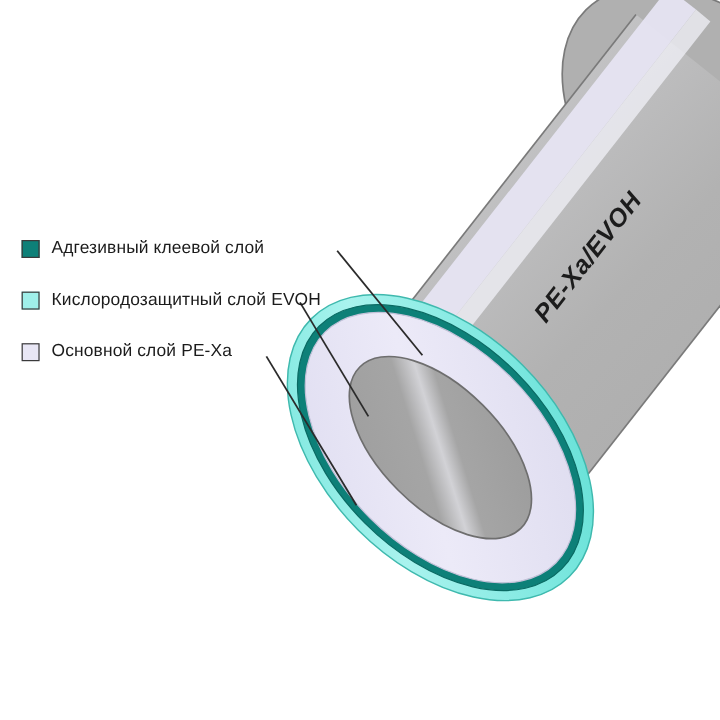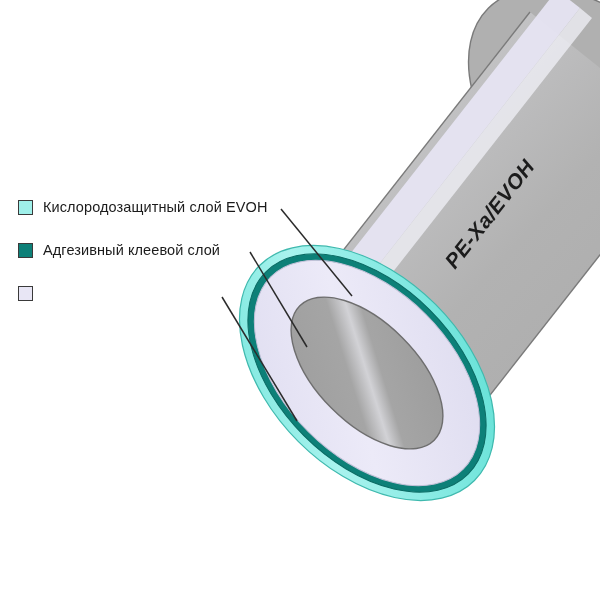--- a/index.html
+++ b/index.html
@@ -140,28 +140,29 @@
         <line x1="250" y1="252" x2="307" y2="347" stroke="#2b2b2b"></line>
         <line x1="222" y1="297" x2="297" y2="421" stroke="#2b2b2b"></line>
       </g>
 
     </g>
   </svg>
 
   <div class="legend">
 
     <div class="legend-row">
+      <span class="legend-swatch" style="background: rgb(13, 128, 120); border-color: rgb(58, 58, 58);"></span>
+      <span class="legend-label">Адгезивный клеевой слой</span>
+    </div>
+
+    <div class="legend-row">
       <span class="legend-swatch" style="background: rgb(159, 240, 234); border-color: rgb(58, 58, 58);"></span>
       <span class="legend-label">Кислородозащитный слой EVOH</span>
     </div>
 
     <div class="legend-row">
-      <span class="legend-swatch" style="background: rgb(13, 128, 120); border-color: rgb(58, 58, 58);"></span>
-      <span class="legend-label">Адгезивный клеевой слой</span>
-    </div>
-
-    <div class="legend-row">
       <span class="legend-swatch" style="background: rgb(232, 230, 245); border-color: rgb(58, 58, 58);"></span>
+      <span class="legend-label">Основной слой PE-Xa</span>
     </div>
 
   </div>
 
 </div>
 
 </body></html>

